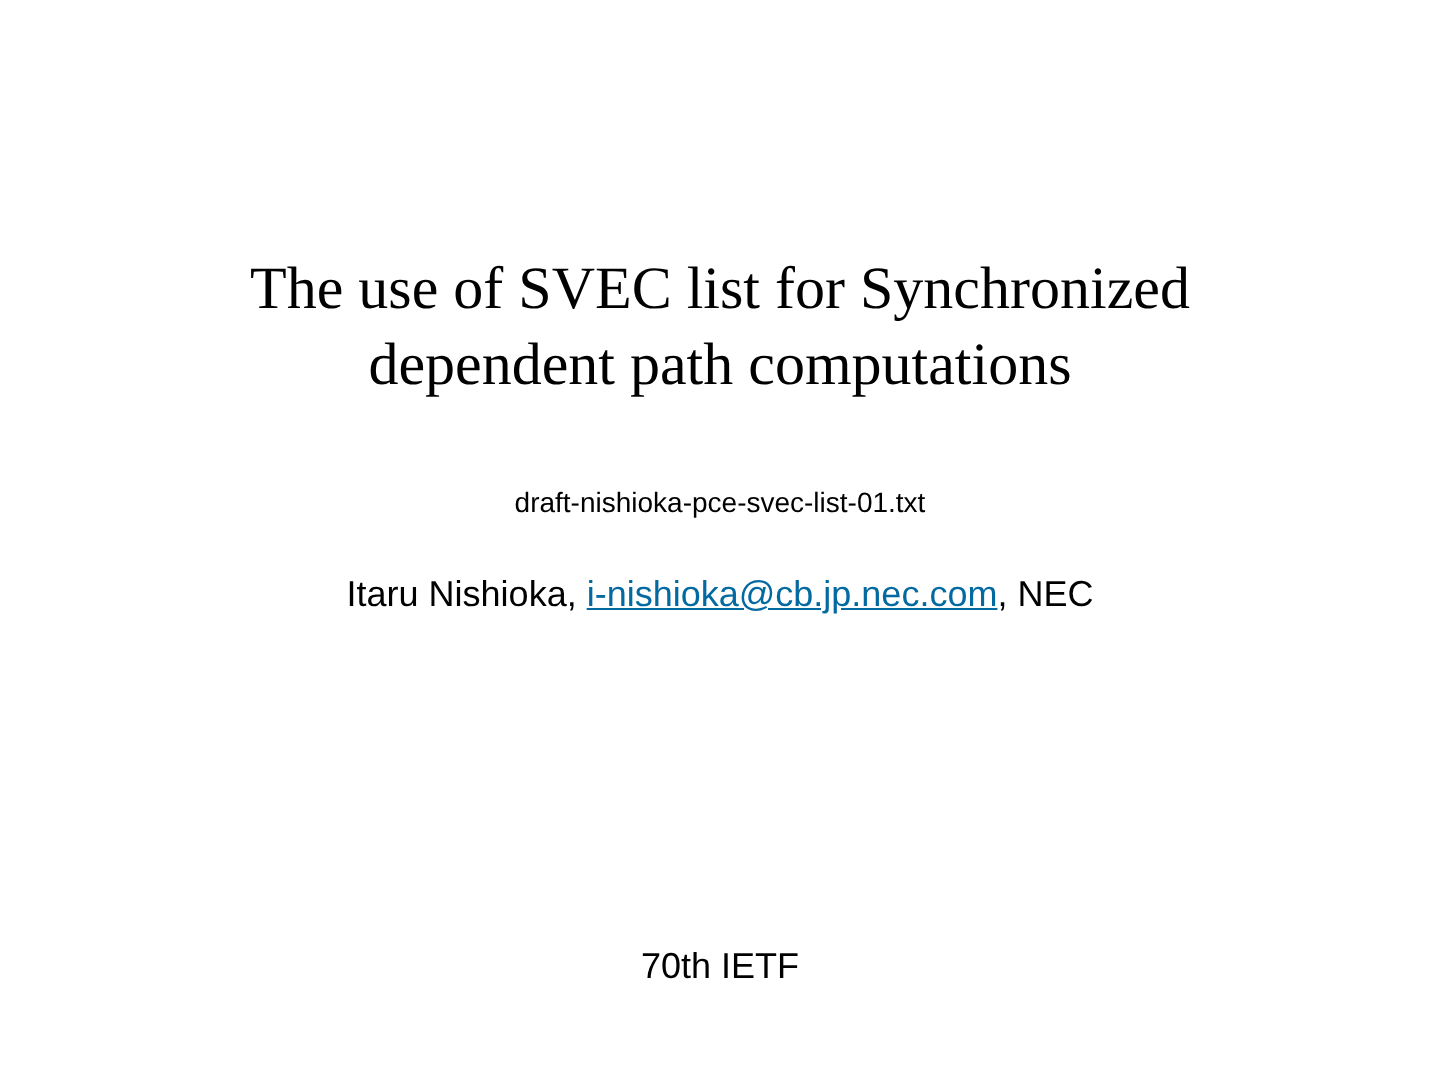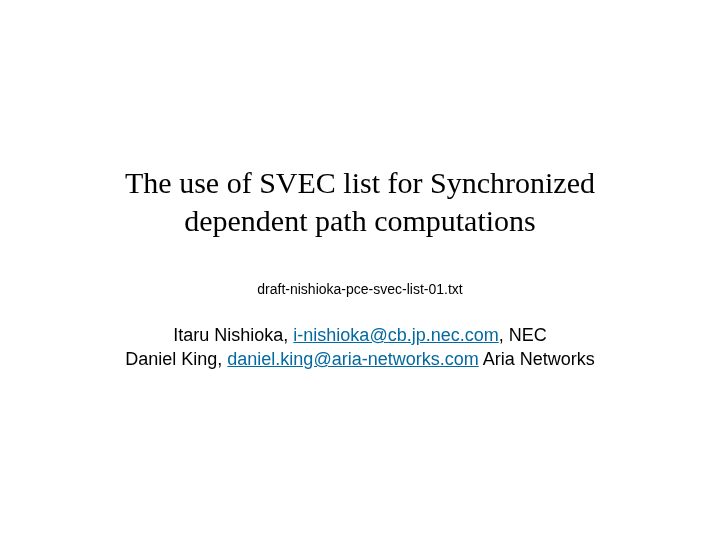--- a/index.html
+++ b/index.html
@@ -8,21 +8,21 @@
     height: 540px;
     background: #ffffff;
     font-family: "Times New Roman", Times, serif;
     color: #000000;
     position: relative;
     overflow: hidden;
   }
   .slide {
     width: 100%;
     height: 100%;
-    padding: 64px 50px;
+    padding: 26px 50px;
     display: flex;
     flex-direction: column;
   }
   .title-block {
     margin-top: 100px;
     text-align: center;
   }
   .title {
     font-size: 30px;
     line-height: 1.25;
@@ -71,19 +71,19 @@
   </div>
 
   <div class="subtitle-block">
     <div class="draft">draft-nishioka-pce-svec-list-01.txt</div>
   </div>
 
   <div class="authors">
     <div class="author-line">
       <span>Itaru Nishioka,  </span><a href="#" class="link">i-nishioka@cb.jp.nec.com</a><span>, NEC</span>
     </div>
-    <div class="author-line">
-      <span>Daniel King, </span><a href="#" class="link">daniel.king@aria-networks.com</a><span>   Aria Networks</span>
-    </div>
   </div>
 
+  <div class="footer">
+    <span>70th IETF</span>
+  </div>
 
 </div>
 
 </body></html>

